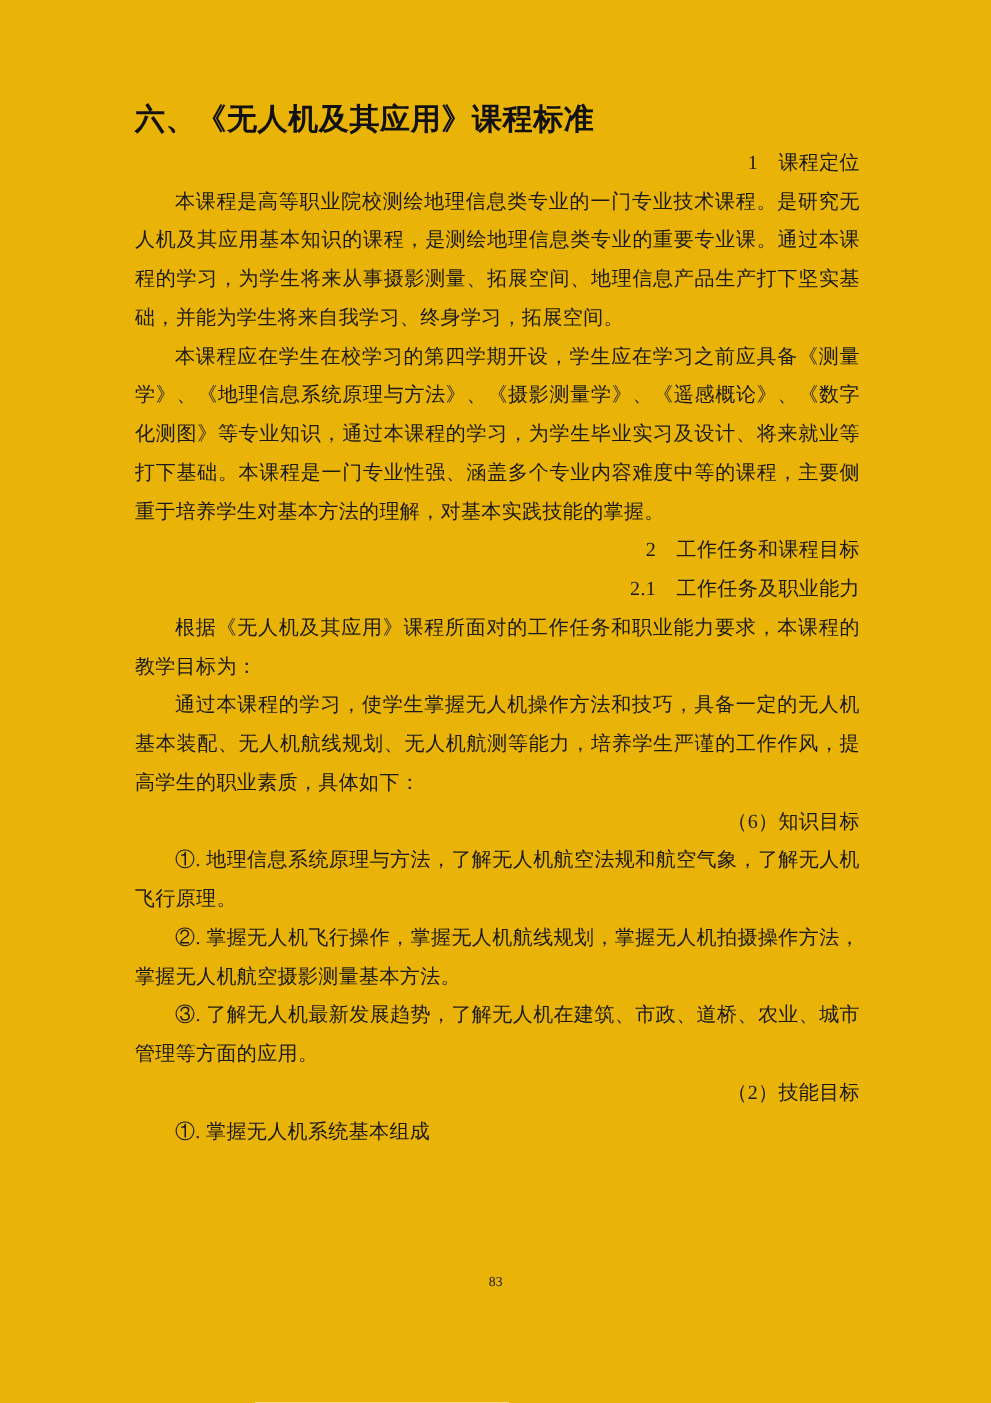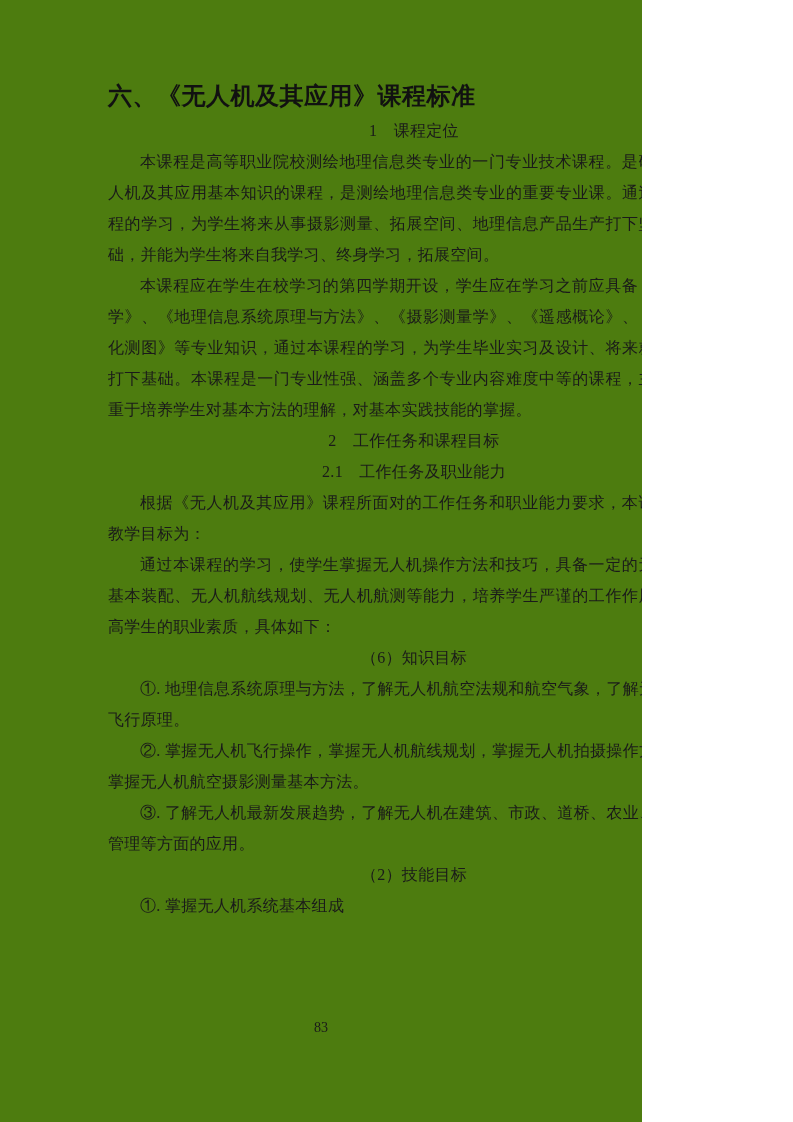--- a/index.html
+++ b/index.html
@@ -2,23 +2,23 @@
 <html><head>
 <meta charset="utf-8">
 <style>
   html, body {
     margin: 0;
     padding: 0;
     background: #ffffff;
   }
   .page {
     position: relative;
-    width: 642px;
+    width: 793px;
     height: 1122px;
-    background: #4d7c0f;
+    background: #eab308;
     overflow: hidden;
     font-family: "Liberation Serif", "DejaVu Serif", serif;
     color: #1a1a1a;
   }
   .content {
     position: absolute;
     left: 108px;
     top: 80px;
     width: 580px;
   }
@@ -33,29 +33,29 @@
   }
   .block {
     font-size: 16px;
     line-height: 31px;
     margin: 0;
     text-align: justify;
     text-indent: 2em;
     letter-spacing: 0.3px;
   }
   .block.heading {
-    text-align: center;
+    text-align: right;
   }
   .page-number {
     position: absolute;
     left: 0;
     top: 1020px;
     width: 100%;
     text-align: center;
-    font-size: 14px;
+    font-size: 11px;
     color: #1a1a1a;
   }
 </style>
 </head>
 <body>
 
 <div class="page">
   <div class="content">
     <h1 class="doc-title">六、《无人机及其应用》课程标准</h1>
     <p class="block heading">1　课程定位</p>

